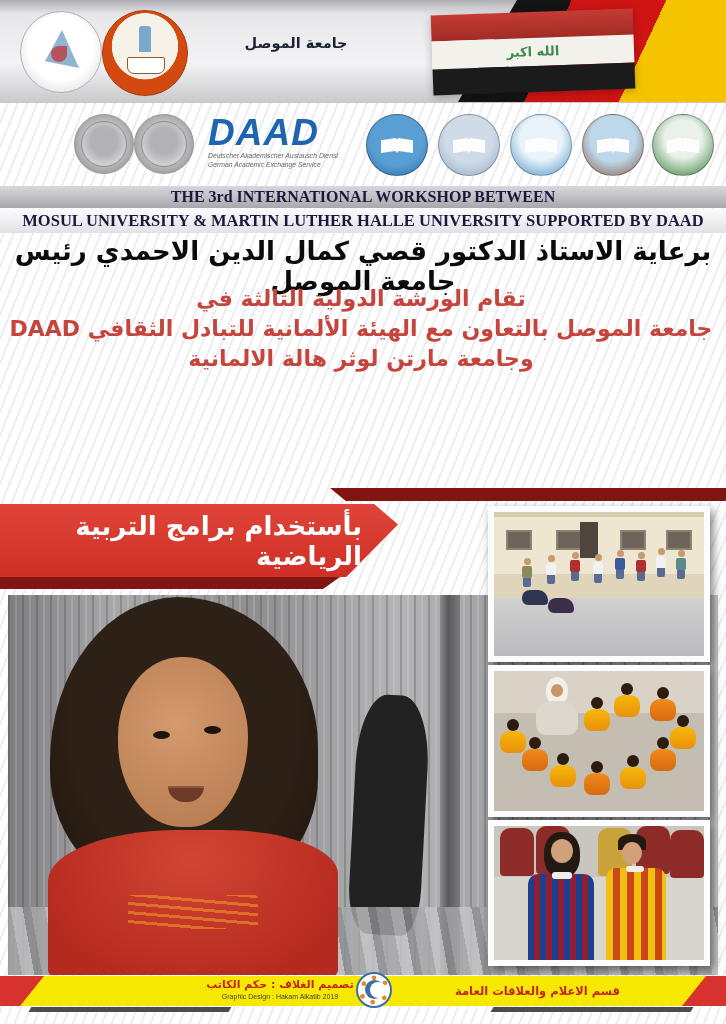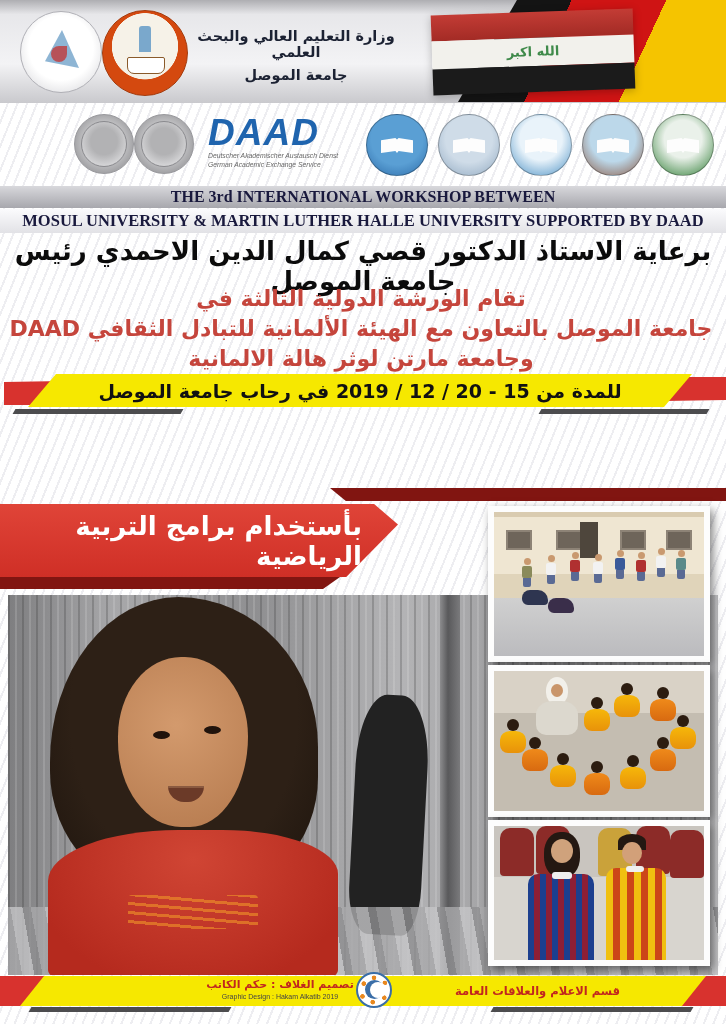--- a/index.html
+++ b/index.html
@@ -194,21 +194,20 @@
         <span class="takbir">الله اكبر</span>
       </div>
       <div class="iq-black"></div>
     </div>
     <div class="seal-ministry"></div>
     <div class="seal-mosul">
       <div class="mu-mark"></div>
       <div class="mu-book"></div>
     </div>
     <div class="ministry-text" dir="rtl">
-      <div class="mt1">وزارة التعليم العالي والبحث العلمي</div>
       <div class="mt2">جامعة الموصل</div>
     </div>
   </div>
 
   <div class="seal-gray s1"></div>
   <div class="seal-gray s2"></div>
   <div class="daad">
     <div class="daad-word">DAAD</div>
     <div class="daad-sub">Deutscher Akademischer Austausch Dienst</div>
     <div class="daad-sub">German Academic Exchange Service</div>
@@ -223,29 +222,20 @@
   <div class="title-line2">MOSUL UNIVERSITY &amp; MARTIN LUTHER HALLE UNIVERSITY SUPPORTED BY DAAD</div>
 
   <div class="patronage" dir="rtl">برعاية الاستاذ الدكتور قصي كمال الدين الاحمدي رئيس جامعة الموصل</div>
 
   <div class="intro" dir="rtl">
     <div>تقام الورشة الدولية الثالثة في</div>
     <div>جامعة الموصل بالتعاون مع الهيئة الألمانية للتبادل الثقافي DAAD</div>
     <div>وجامعة مارتن لوثر هالة الالمانية</div>
   </div>
 
-  <div class="dateband">
-    <div class="db-red-l"></div>
-    <div class="db-red-r"></div>
-    <div class="db-yellow">
-      <span class="db-text" dir="rtl">للمدة من 15 - 20 / 12 / 2019 في رحاب جامعة الموصل</span>
-    </div>
-    <div class="db-sh-l"></div>
-    <div class="db-sh-r"></div>
-  </div>
 
   <div class="banner1-sh"></div>
 
   <div class="banner2">
     <span dir="rtl">بأستخدام برامج التربية الرياضية</span>
   </div>
   <div class="banner2-sh"></div>
 
   <div class="bigphoto">
     <div class="gp-pole"></div>

